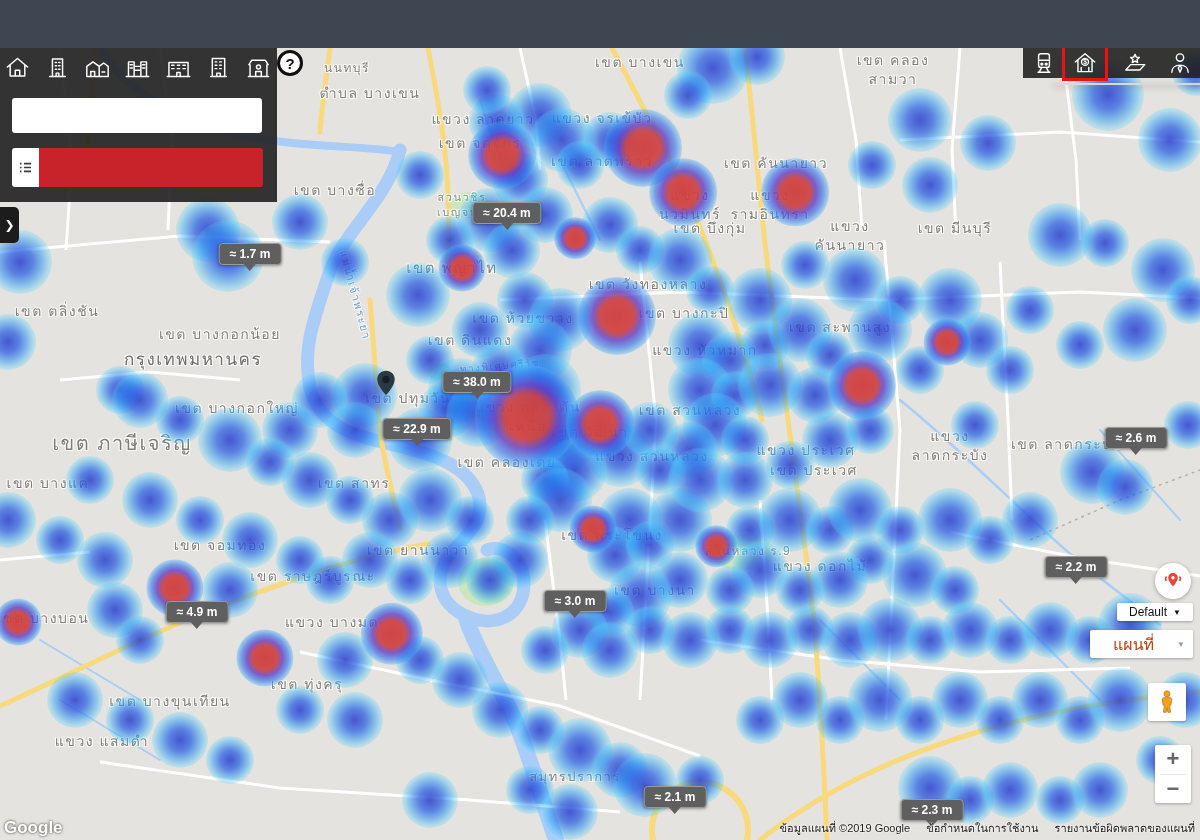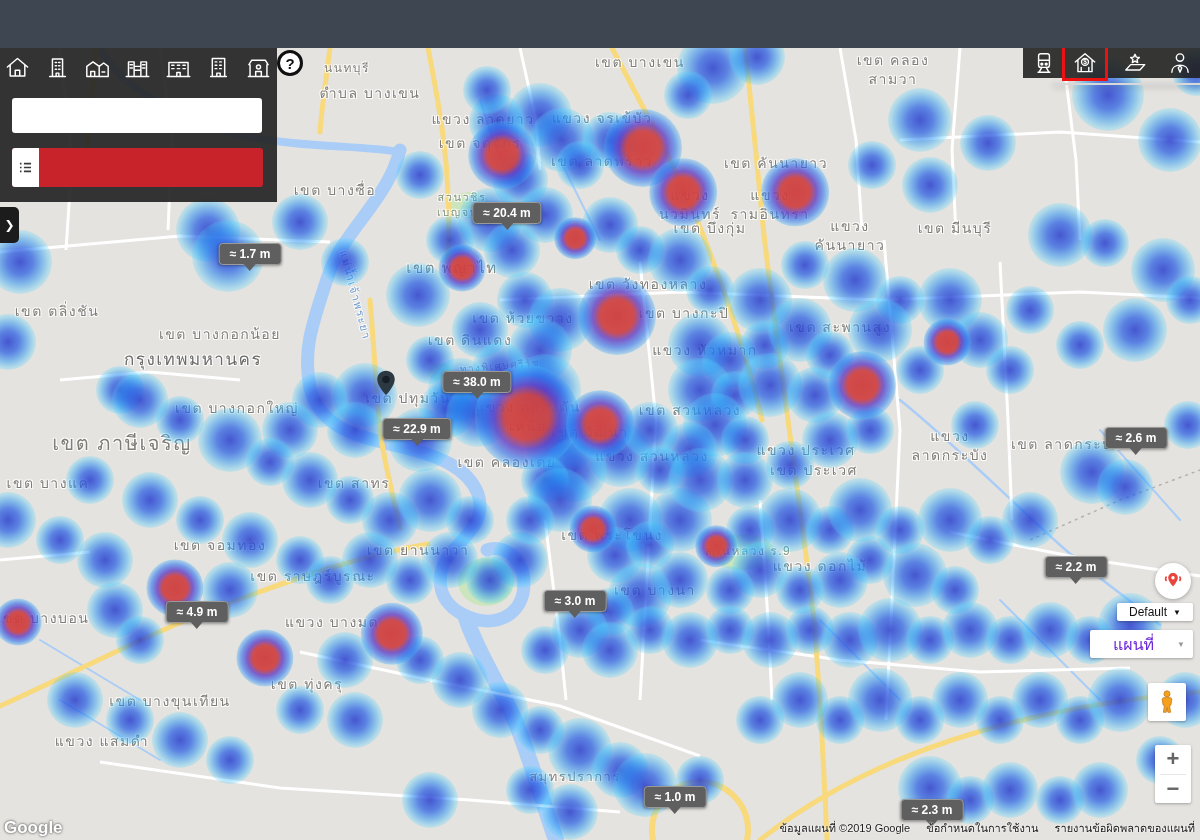--- a/index.html
+++ b/index.html
@@ -78,21 +78,21 @@
   
   .loc-btn{position:absolute;left:1155px;top:563px;width:36px;height:36px;border-radius:50%;background:#fff;
       box-shadow:0 1px 4px rgba(0,0,0,.3);display:flex;align-items:center;justify-content:center;z-index:10;cursor:pointer}
   .loc-btn svg{width:24px;height:24px}
   .default-dd{position:absolute;left:1117px;top:603px;width:76px;height:18px;background:#fff;border-radius:2px;
       box-shadow:0 1px 3px rgba(0,0,0,.3);display:flex;align-items:center;justify-content:center;gap:6px;
       font-size:12px;color:#111;z-index:10;cursor:pointer}
   .default-caret{font-size:8px;color:#111}
   .maptype-dd{position:absolute;left:1090px;top:630px;width:103px;height:28px;background:#fff;border-radius:2px;
       box-shadow:0 1px 3px rgba(0,0,0,.3);display:flex;align-items:center;z-index:10;cursor:pointer}
-  .maptype-label{flex:1;text-align:center;font-size:16px;color:#6d28d9}
+  .maptype-label{flex:1;text-align:center;font-size:16px;color:#c2410c}
   .maptype-caret{font-size:8px;color:#999;margin-right:8px}
   .pegman-box{position:absolute;left:1148px;top:683px;width:38px;height:38px;background:#fff;border-radius:2px;
       box-shadow:0 1px 3px rgba(0,0,0,.3);display:flex;align-items:center;justify-content:center;z-index:10;cursor:grab}
   .pegman-box svg{width:26px;height:26px}
   .zoom-box{position:absolute;left:1155px;top:745px;width:36px;height:58px;background:#fff;border-radius:2px;
       box-shadow:0 1px 3px rgba(0,0,0,.3);z-index:10;display:flex;flex-direction:column}
   .zoom-btn{flex:1;display:flex;align-items:center;justify-content:center;font-size:22px;font-weight:bold;
       color:#666;cursor:pointer}
   .zoom-div{height:1px;background:#e6e6e6;margin:0 5px}
 
@@ -453,21 +453,21 @@
 
   <div id="price-layer">
       <div class="price-tip" style="left: 250px; top: 254px;">≈ 1.7 m</div>
       <div class="price-tip" style="left: 507px; top: 213px;">≈ 20.4 m</div>
       <div class="price-tip" style="left: 477px; top: 382px;">≈ 38.0 m</div>
       <div class="price-tip" style="left: 417px; top: 429px;">≈ 22.9 m</div>
       <div class="price-tip" style="left: 1136px; top: 438px;">≈ 2.6 m</div>
       <div class="price-tip" style="left: 1076px; top: 567px;">≈ 2.2 m</div>
       <div class="price-tip" style="left: 185px; top: 612px; margin-left: 12px;">≈ 4.9 m</div>
       <div class="price-tip" style="left: 575px; top: 601px;">≈ 3.0 m</div>
-      <div class="price-tip" style="left: 675px; top: 797px;">≈ 1.0 m</div>
+      <div class="price-tip" style="left: 675px; top: 797px;">≈ 2.1 m</div>
       <div class="price-tip" style="left: 932px; top: 810px;">≈ 2.3 m</div>
     </div>
 </div>
 
 <div class="navbar">
 </div>
 
 <div class="panel">
   <div class="bicons" id="bicons">
       <span class="bicon"><svg viewBox="0 0 24 24" fill="none" stroke="#fff" stroke-width="1.3" stroke-linejoin="round" stroke-linecap="round">

